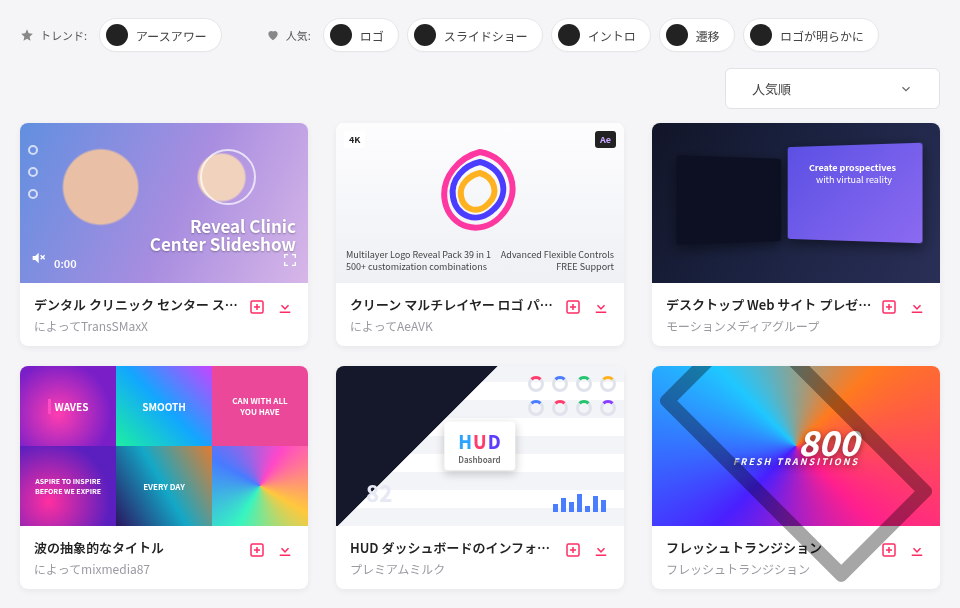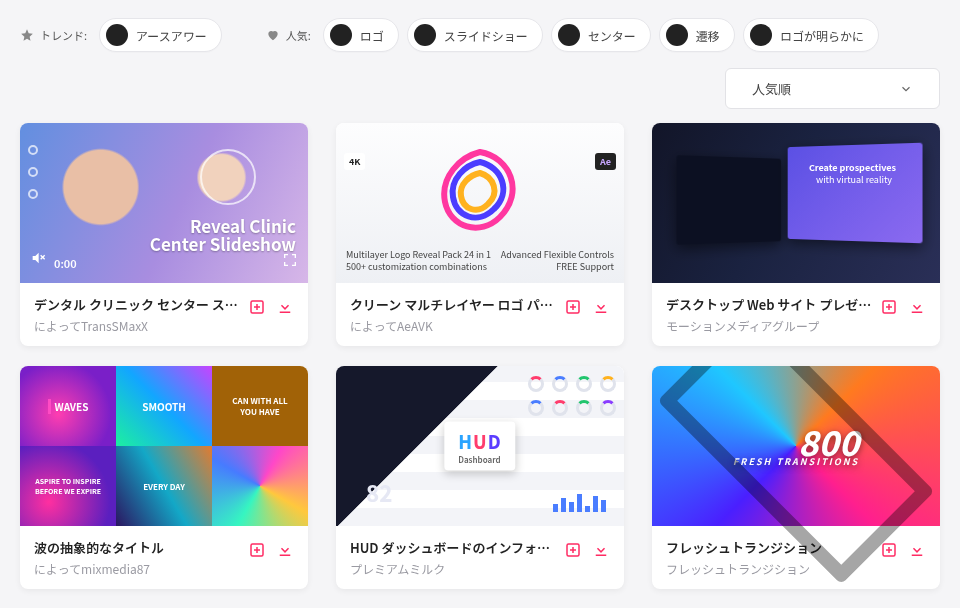--- a/index.html
+++ b/index.html
@@ -129,21 +129,20 @@
 
   
   .badge {
     position: absolute;
     background: rgba(255,255,255,0.92);
     color: #222;
     font-size: 9px;
     font-weight: 700;
     border-radius: 3px;
     padding: 2px 5px;
-    margin-top: 22px;
   }
   .mute-ic {
     position: absolute; left: 10px; bottom: 12px;
   }
   .timeread {
     position: absolute; left: 34px; bottom: 12px;
     font-size: 11px; color: #fff; font-weight: 600;
   }
   .full-ic {
     position: absolute; right: 10px; bottom: 10px;
@@ -175,21 +174,21 @@
   .c3bg { background: linear-gradient(120deg,#121528 0%, #1a2240 45%, #2a2f57 100%); }
   .mockd { position:absolute; background:#0c1022; border-radius:3px; box-shadow:0 4px 14px rgba(0,0,0,0.5); }
   .mockl { position:absolute; background:linear-gradient(135deg,#5b50e4,#8b6af0); border-radius:3px; box-shadow:0 4px 14px rgba(0,0,0,0.5); }
   .c3t { position:absolute; color:#fff; font-size:9px; font-weight:700; }
 
   
   .mos { display:grid; grid-template-columns:repeat(3,1fr); grid-template-rows:repeat(2,1fr); width:100%; height:100%; }
   .mos > div { position:relative; display:flex; align-items:center; justify-content:center; font-size:10px; font-weight:700; color:#fff; overflow:hidden;}
   .m1{background:radial-gradient(circle at 40% 60%, #ff3db0, #7a1fc8 70%);} 
   .m2{background:linear-gradient(45deg,#1cf0a0,#12a6ff,#c743ff);} 
-  .m3{background:#a16207;} 
+  .m3{background:#ec4899;} 
   .m4{background:radial-gradient(circle at 30% 70%, #ff2fa0, #5b1fbf 70%);} 
   .m5{background:linear-gradient(60deg,#2b1560,#13a8c7,#e37b2f);} 
   .m6{background:conic-gradient(from 30deg,#ff47c8,#ffc83d,#36f5c1,#477bff,#ff47c8);} 
 
   
   .c5bg { background:#fff; }
   .hudsplit { position:absolute; inset:0;
     background:
       linear-gradient(135deg, #15182b 0 0, #15182b 36%, transparent 36.2%),
       repeating-linear-gradient(0deg, #f3f4f8 0 18px, #fff 18px 36px);
@@ -252,21 +251,21 @@
   <div class="chip">
     <span class="thumb t-logo"></span>
     <span>ロゴ</span>
   </div>
   <div class="chip">
     <span class="thumb t-slide"></span>
     <span>スライドショー</span>
   </div>
   <div class="chip">
     <span class="thumb t-intro"></span>
-    <span>センター</span>
+    <span>イントロ</span>
   </div>
   <div class="chip">
     <span class="thumb t-trans"></span>
     <span>遷移</span>
   </div>
   <div class="chip">
     <span class="thumb t-reveal"></span>
     <span>ロゴが明らかに</span>
   </div>
 </div>
@@ -332,21 +331,21 @@
     <div class="preview c2bg">
       <span class="badge" style="left:8px;top:8px">4K</span>
       <span class="badge" style="right:8px;top:8px;background:#222;color:#c7a6ff">Ae</span>
       <div class="swirl">
         <svg viewBox="0 0 100 100">
           <path d="M50 5 C80 10 95 45 70 70 C50 90 20 80 15 55 C10 30 30 10 50 5Z" fill="none" stroke="#ff37a0" stroke-width="6"></path>
           <path d="M50 15 C72 20 82 45 64 62 C48 78 26 70 23 50 C20 32 35 18 50 15Z" fill="none" stroke="#4b3dff" stroke-width="6"></path>
           <path d="M50 26 C64 30 70 46 58 57 C47 68 33 62 31 49 C29 37 40 28 50 26Z" fill="none" stroke="#ffb21f" stroke-width="6"></path>
         </svg>
       </div>
-      <span class="c2line" style="left:10px;bottom:22px">Multilayer Logo Reveal Pack 24 in 1</span>
+      <span class="c2line" style="left:10px;bottom:22px">Multilayer Logo Reveal Pack 39 in 1</span>
       <span class="c2line" style="left:10px;bottom:10px">500+ customization combinations</span>
       <span class="c2line" style="right:10px;bottom:22px;text-align:right">Advanced Flexible Controls</span>
       <span class="c2line" style="right:10px;bottom:10px;text-align:right">FREE Support</span>
     </div>
     <div class="meta">
       <div class="meta-text">
         <div class="ttl">クリーン マルチレイヤー ロゴ パック</div>
         <div class="byline">によってAeAVK</div>
       </div>
       <div class="actions">

